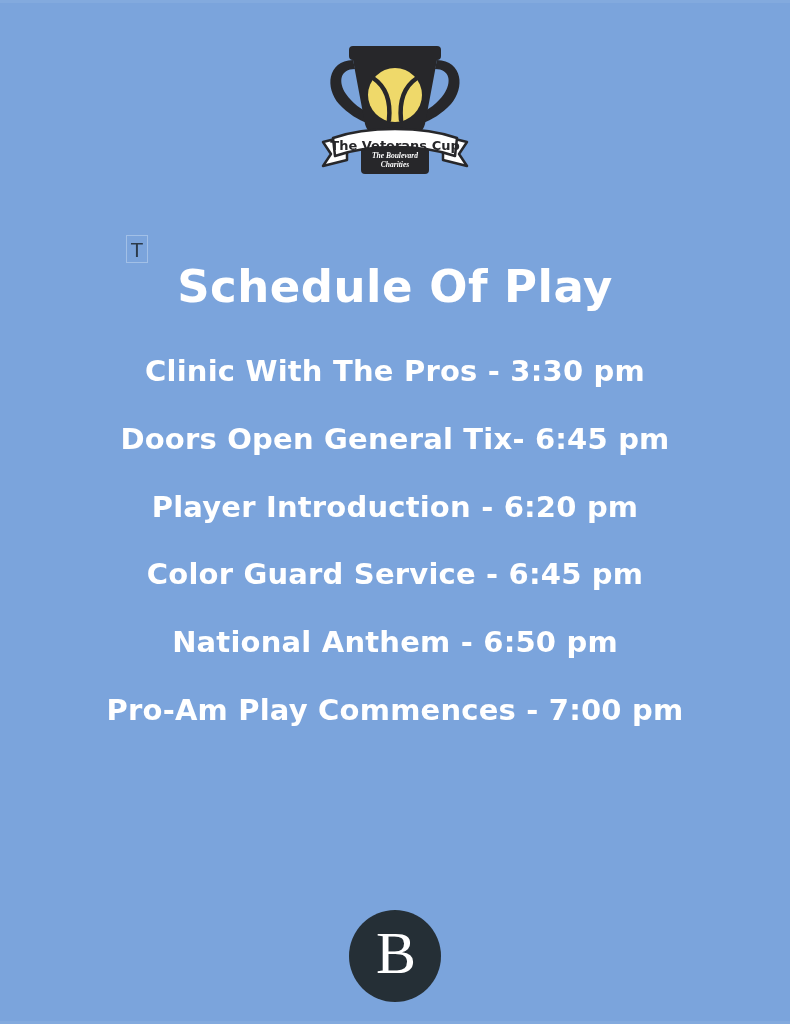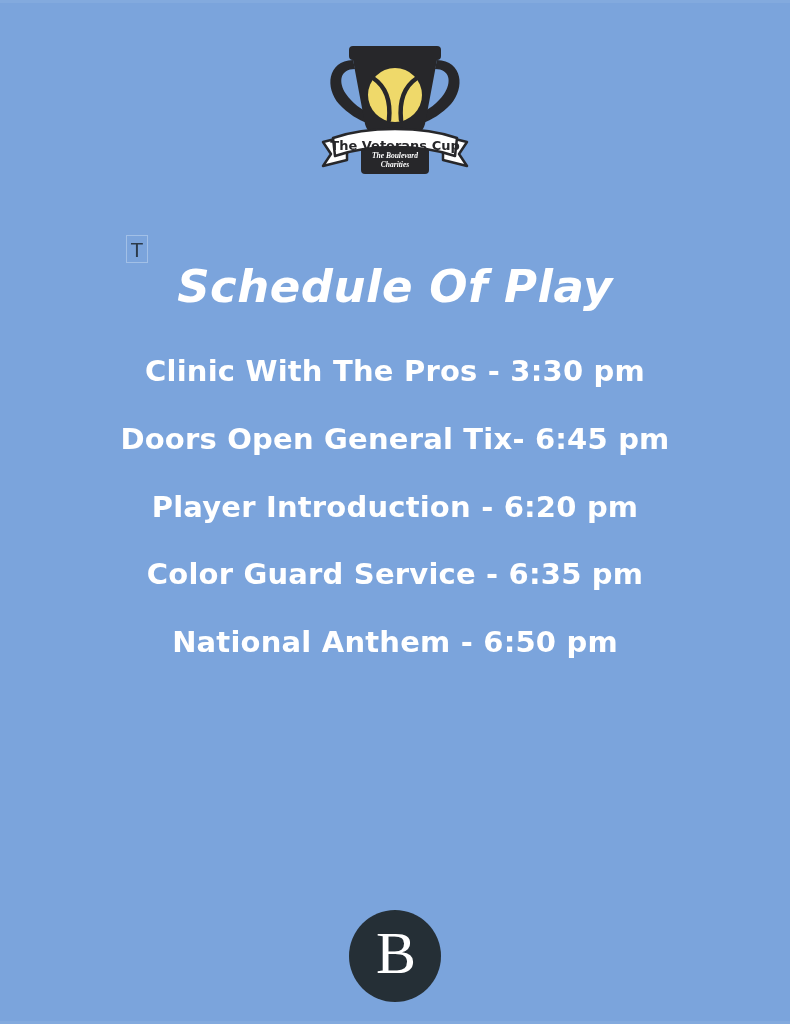--- a/index.html
+++ b/index.html
@@ -74,21 +74,20 @@
   }
   .page-title {
     color: #FFFFFF;
     font-family: "DejaVu Sans", sans-serif;
     font-size: 45px;
     font-weight: 700;
     letter-spacing: .5px;
     line-height: 1.1;
     margin: 0 0 26px 0;
     white-space: nowrap;
-    font-style: italic;
   }
   .schedule-list {
     list-style: none;
     margin: 0;
     padding: 0;
   }
   .schedule-item {
     color: #FFFFFF;
     font-family: "DejaVu Sans", sans-serif;
     font-size: 29px;
@@ -165,22 +164,23 @@
     <span>T</span>
   </div>
 
   <div class="content">
     <h1 class="page-title">Schedule Of Play</h1>
 
     <ul class="schedule-list">
       <li class="schedule-item">Clinic With The Pros - 3:30 pm</li>
       <li class="schedule-item">Doors Open General Tix- 6:45 pm</li>
       <li class="schedule-item">Player Introduction - 6:20 pm</li>
-      <li class="schedule-item">Color Guard Service - 6:35 pm</li>
+      <li class="schedule-item">Color Guard Service - 6:45 pm</li>
       <li class="schedule-item">National Anthem - 6:50 pm</li>
+      <li class="schedule-item">Pro-Am Play Commences - 7:00 pm</li>
     </ul>
   </div>
 
   <div class="brand-badge">
     <span class="brand-badge-letter">B</span>
   </div>
 
   <div class="edge-band bottom"></div>
 </div>
 

